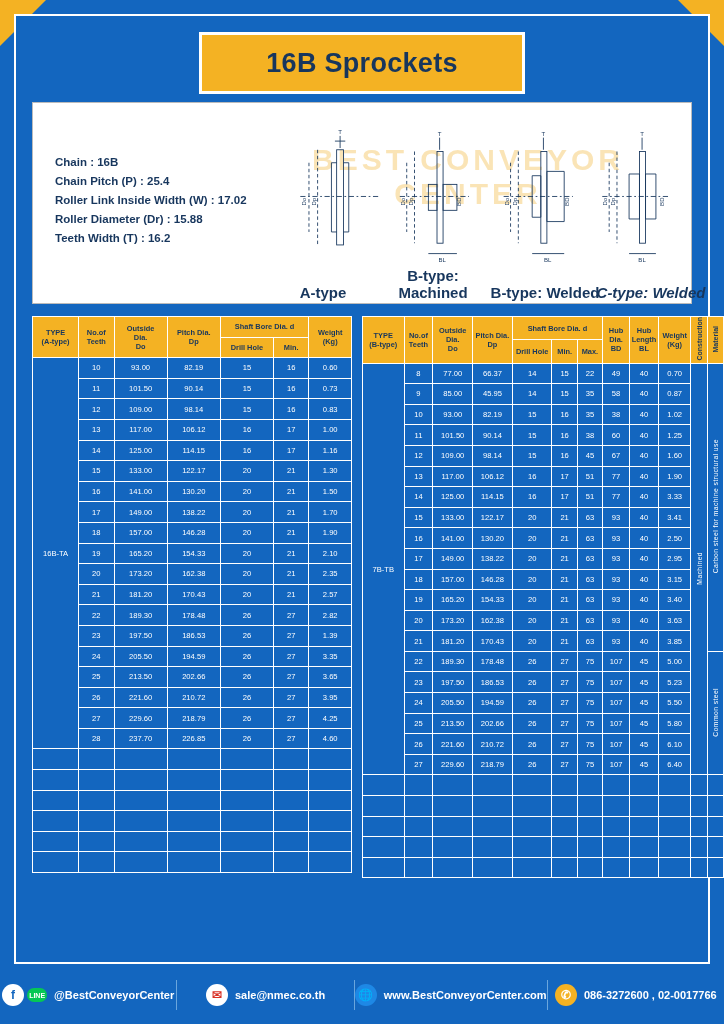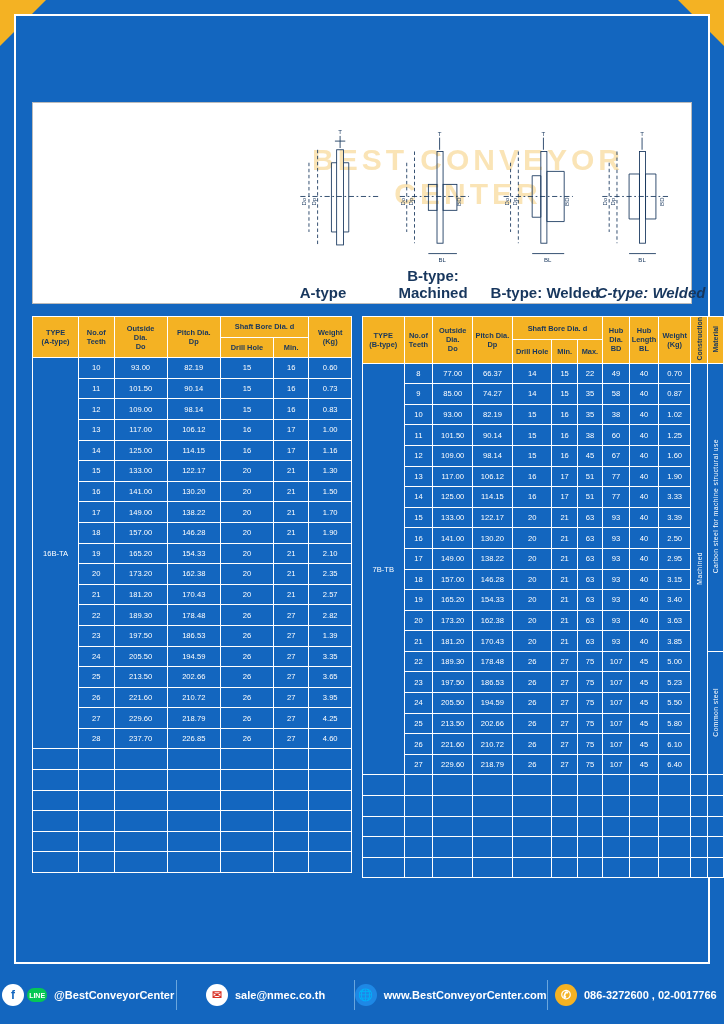--- a/index.html
+++ b/index.html
@@ -114,24 +114,34 @@
 
 <div class="page">
 
   <div class="chev chev-tl"></div>
   <div class="chev chev-tr"></div>
   <div class="chev chev-bl"></div>
   <div class="chev chev-br"></div>
 
   <div class="inner">
 
+    <div class="title-bar">
+      <span>16B Sprockets</span>
+    </div>
 
     <div class="spec-panel">
       <div class="watermark">BEST CONVEYOR CENTER</div>
 
+      <div class="spec-list">
+        <div>Chain :  16B</div>
+        <div>Chain Pitch (P) :  25.4</div>
+        <div>Roller Link Inside Width (W) :  17.02</div>
+        <div>Roller Diameter (Dr) :  15.88</div>
+        <div>Teeth Width (T) :  16.2</div>
+      </div>
 
       <div class="diagrams">
         <svg width="100%" height="100%" viewBox="0 0 460 190" preserveAspectRatio="xMidYMid meet">
           <g stroke="#17365d" fill="none" stroke-width="1">
 
             <g>
               <rect x="62" y="30" width="8" height="110"></rect>
               <path d="M62 45 h-6 v80 h6"></path>
               <path d="M70 45 h6 v80 h-6"></path>
               <line x1="40" y1="30" x2="40" y2="140" stroke-dasharray="4 3"></line>
@@ -527,21 +537,21 @@
               <td>22</td>
               <td>49</td>
               <td>40</td>
               <td>0.70</td>
               <td rowspan="20"><span class="vert">Machined</span></td>
               <td rowspan="14"><span class="vert">Carbon steel for machine structural use</span></td>
             </tr>
             <tr>
               <td>9</td>
               <td>85.00</td>
-              <td>74.27</td>
+              <td>45.95</td>
               <td>14</td>
               <td>15</td>
               <td>35</td>
               <td>58</td>
               <td>40</td>
               <td>0.87</td>
             </tr>
             <tr>
               <td>10</td>
               <td>93.00</td>
@@ -599,21 +609,21 @@
             </tr>
             <tr>
               <td>15</td>
               <td>133.00</td>
               <td>122.17</td>
               <td>20</td>
               <td>21</td>
               <td>63</td>
               <td>93</td>
               <td>40</td>
-              <td>3.39</td>
+              <td>3.41</td>
             </tr>
             <tr>
               <td>16</td>
               <td>141.00</td>
               <td>130.20</td>
               <td>20</td>
               <td>21</td>
               <td>63</td>
               <td>93</td>
               <td>40</td>

